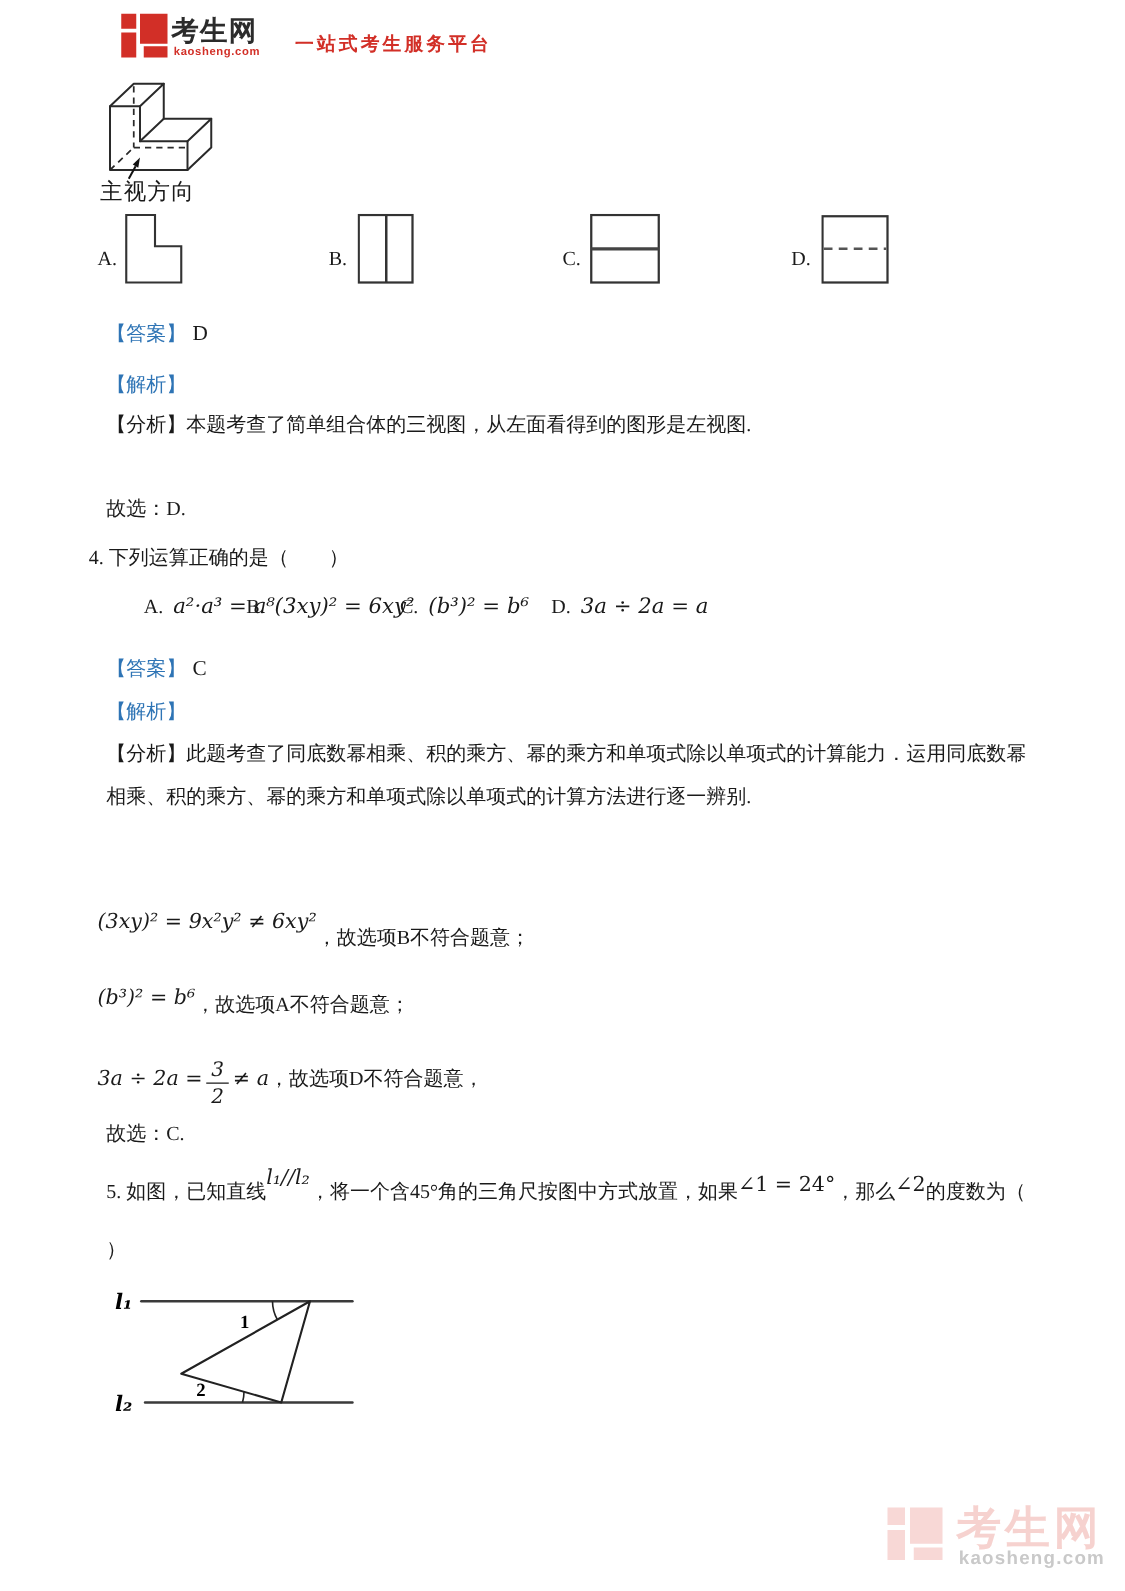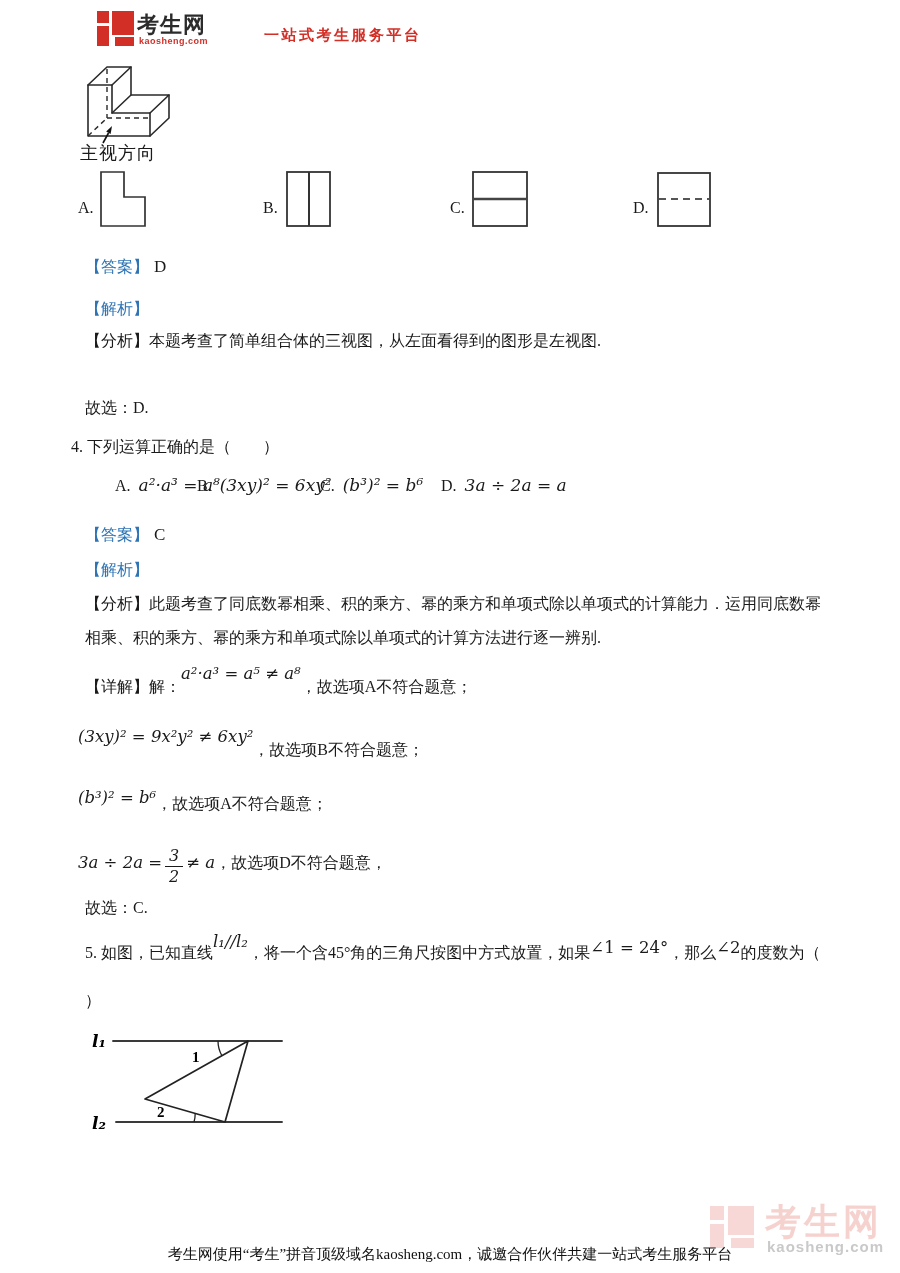--- a/index.html
+++ b/index.html
@@ -34,21 +34,21 @@
 <div id="page">
 
   <div class="abs" style="left:97px;top:11px;width:37px;height:35px;">
     <div class="blk" style="left:0;top:0;width:12px;height:12px;"></div>
     <div class="blk" style="left:15px;top:0;width:22px;height:24px;"></div>
     <div class="blk" style="left:0;top:15px;width:12px;height:20px;"></div>
     <div class="blk" style="left:18px;top:26px;width:19px;height:9px;"></div>
   </div>
   <div class="abs brand" style="left:137px;top:10px;">考生网</div>
   <div class="abs domain" style="left:139px;top:36px;">kaosheng.com</div>
-  <div class="abs slogan" style="left:236px;top:26px;margin-left:28px;">一站式考生服务平台</div>
+  <div class="abs slogan" style="left:236px;top:26px;">一站式考生服务平台</div>
 
   <svg class="abs" style="left:78px;top:60px;" width="132" height="88" viewBox="0 0 132 88">
     <g fill="none" stroke="#2a2a2a" stroke-width="1.6" stroke-linejoin="round" stroke-linecap="round">
       <path d="M10,25 H34 V53 H72 V76 H10 Z"></path>
       <path d="M10,25 L29,7 L53,7 L34,25"></path>
       <path d="M53,7 L53,35"></path>
       <path d="M34,53 L53,35 L91,35 L72,53"></path>
       <path d="M91,35 L91,58 L72,76"></path>
     </g>
     <g fill="none" stroke="#2a2a2a" stroke-width="1.4" stroke-dasharray="5,4">
@@ -118,23 +118,20 @@
 
   <div class="abs t" style="left:85px;top:524px;">
     <span class="blue">【答案】</span><span class="ansv">C</span>
   </div>
   <div class="abs t blue" style="left:85px;top:559px;">【解析】</div>
   <div class="abs t" style="left:85px;top:593px;">
     <span>【分析】</span><span>此题考查了同底数幂相乘、积的乘方、幂的乘方和单项式除以单项式的计算能力．运用同底数幂</span>
   </div>
   <div class="abs t" style="left:85px;top:627px;">相乘、积的乘方、幂的乘方和单项式除以单项式的计算方法进行逐一辨别.</div>
 
-  <div class="abs t" style="left:85px;top:676px;">
-    <span>【详解】</span><span>解：</span><span class="math raised" style="top:-13px;font-size:16.5px;">a²·a³ = a⁵ ≠ a⁸</span><span>，故选项A不符合题意；</span>
-  </div>
 
   <div class="abs t" style="left:78px;top:739px;">
     <span class="math raised" style="top:-13px;font-size:16.5px;">(3xy)² = 9x²y² ≠ 6xy²</span><span>，故选项B不符合题意；</span>
   </div>
 
   <div class="abs t" style="left:78px;top:793px;">
     <span class="math raised" style="top:-6px;font-size:16.5px;">(b³)² = b⁶</span><span>，故选项A不符合题意；</span>
   </div>
 
   <div class="abs t" style="left:78px;top:848px;">
@@ -170,15 +167,14 @@
     <div class="abs" style="left:0;top:8px;width:44px;height:42px;">
       <div class="wblk" style="left:0;top:0;width:14px;height:14px;"></div>
       <div class="wblk" style="left:18px;top:0;width:26px;height:29px;"></div>
       <div class="wblk" style="left:0;top:18px;width:14px;height:24px;"></div>
       <div class="wblk" style="left:21px;top:32px;width:23px;height:10px;"></div>
     </div>
     <div class="abs wbrand" style="left:55px;top:0;">考生网</div>
     <div class="abs wdomain" style="left:57px;top:40px;">kaosheng.com</div>
   </div>
 
-  <div class="abs footer" style="left:0;top:1245px;">考生网使用“考生”拼音顶级域名kaosheng.com，诚邀合作伙伴共建一站式考生服务平台</div>
 
 </div>
 
 </body></html>

